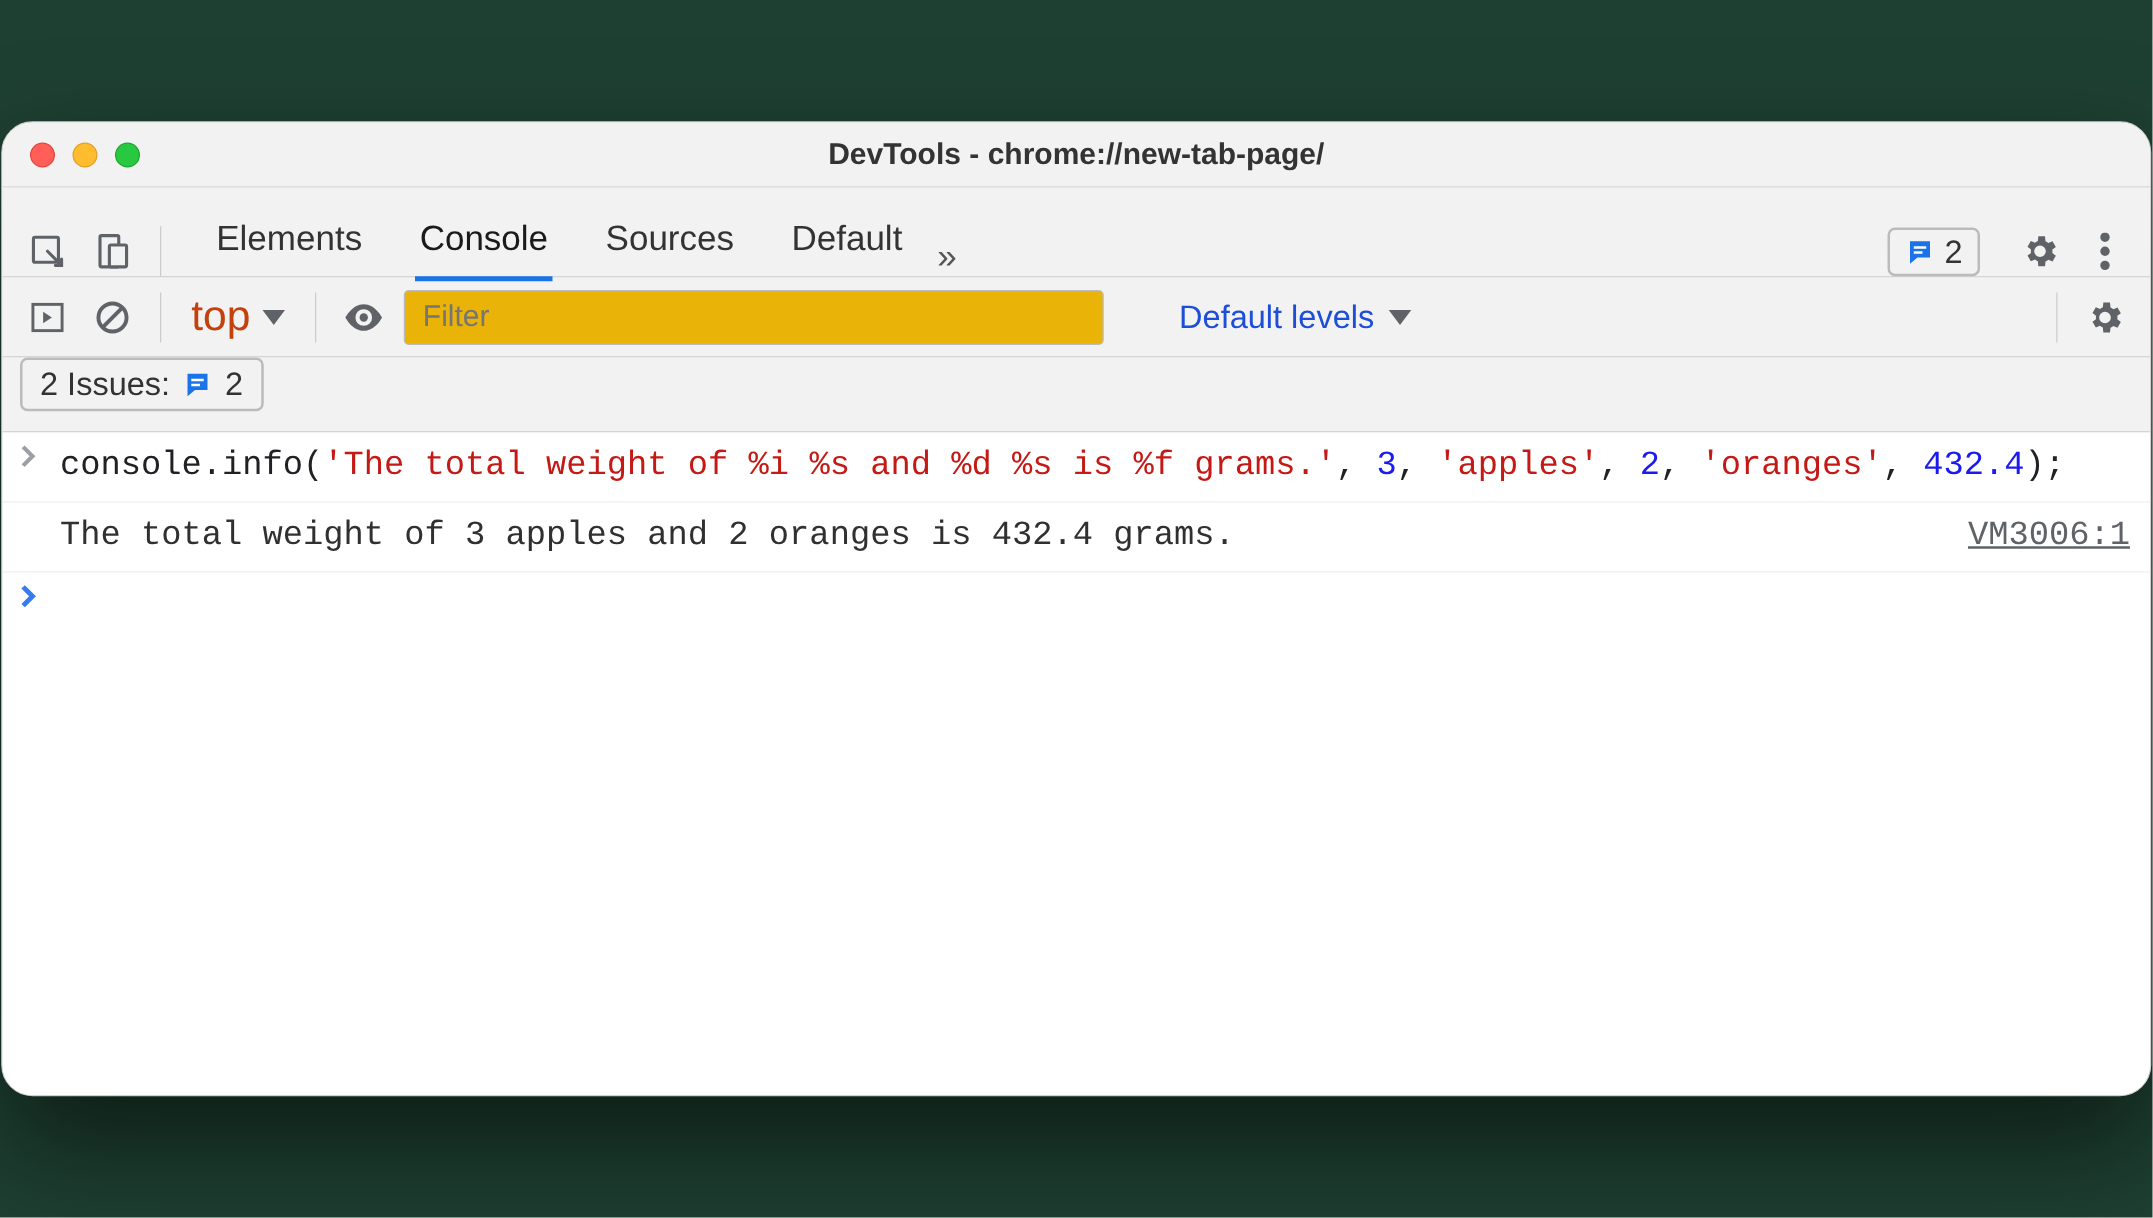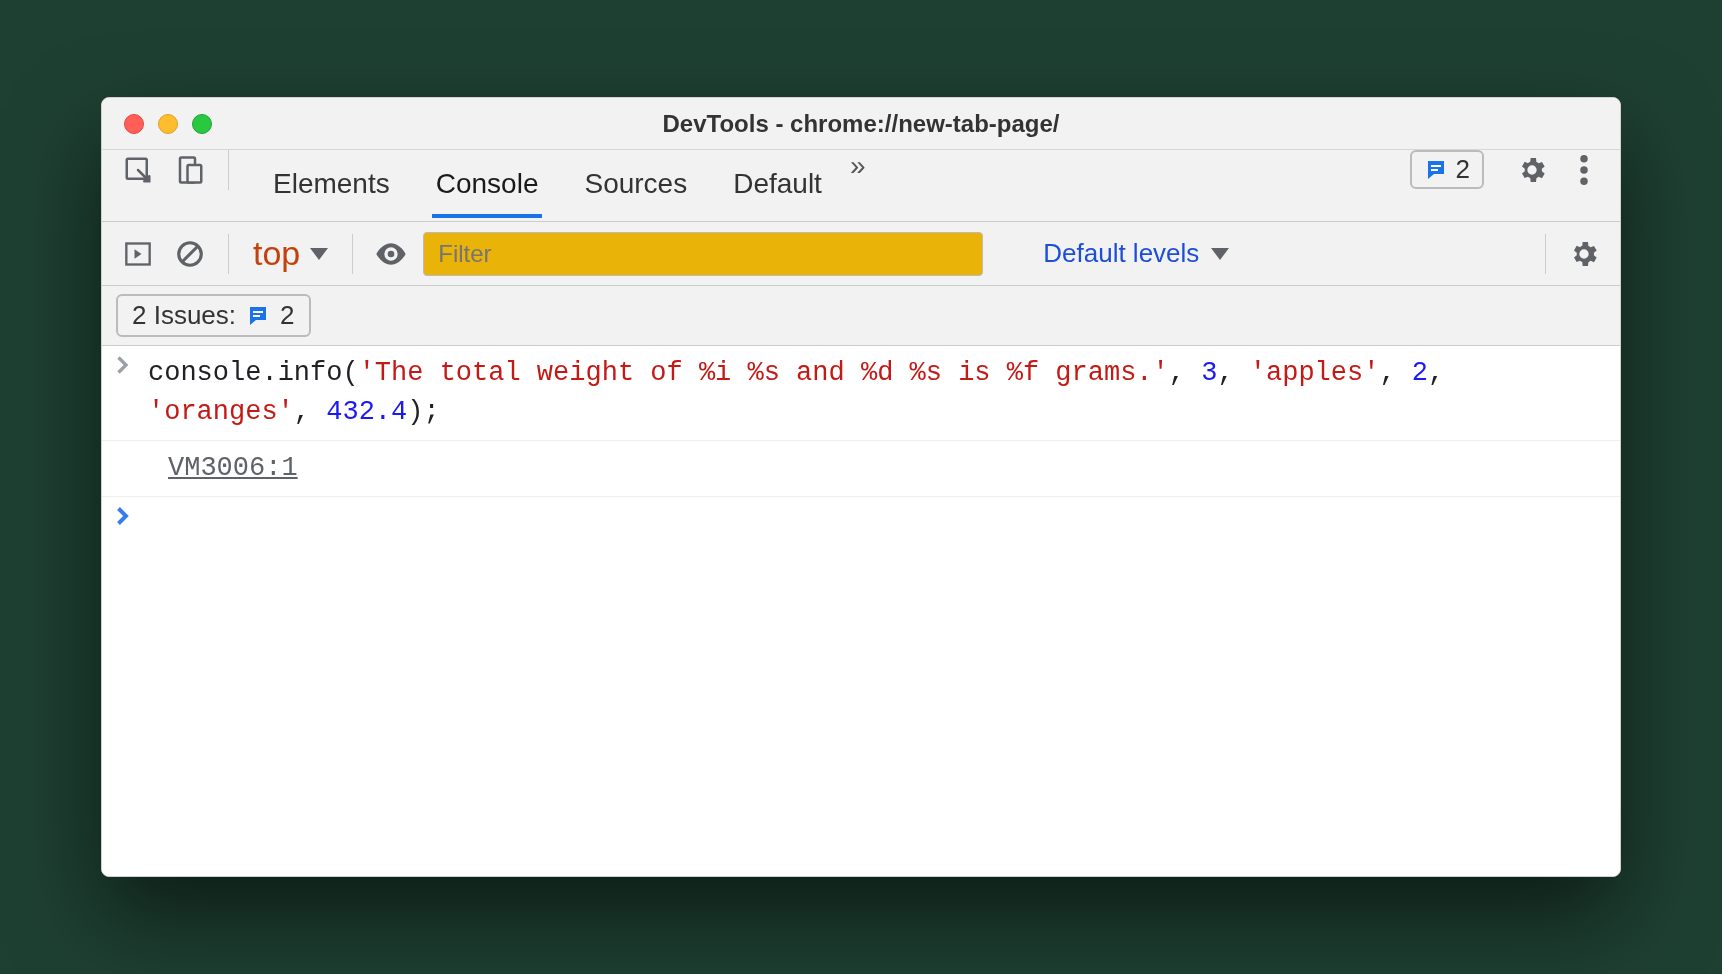--- a/index.html
+++ b/index.html
@@ -6,24 +6,24 @@
   body {
     font-family: -apple-system, BlinkMacSystemFont, "Segoe UI", Helvetica, Arial, sans-serif;
     background: #1e4032;
     width: 1722px;
     height: 974px;
     display: flex;
     align-items: center;
     justify-content: center;
   }
   .window {
-    width: 1520px;
+    width: 1720px;
     height: 780px;
     background: #fff;
-    border-radius: 8px;
+    border-radius: 25px;
     box-shadow: 0 40px 90px rgba(0,0,0,0.55);
     overflow: hidden;
     display: flex;
     flex-direction: column;
     border: 1px solid #d0d0d0;
   }
   
   .titlebar {
     height: 52px;
     background: #f2f2f2;
@@ -47,21 +47,21 @@
     font-size: 24px;
     font-weight: 600;
     color:#333;
   }
   
   .tabbar {
     height: 72px;
     background: #f2f2f2;
     border-bottom: 1px solid #ccc;
     display: flex;
-    align-items: flex-start;
+    align-items: flex-end;
     padding: 0 16px;
     gap: 12px;
   }
   .iconbtn {
     width: 40px; height: 40px;
     display:flex; align-items:center; justify-content:center;
     color:#666;
   }
   .vdiv {
     width:1px; height:40px; background:#ccc; margin: 0 6px;
@@ -128,21 +128,21 @@
     display:flex; align-items:center; gap:8px;
     font-size: 26px;
     color:#1d4ed8;
     margin-left: 18px;
   }
   
   .issuesbar{
     height:60px;
     background:#f2f2f2;
     border-bottom:1px solid #ccc;
-    display:flex; align-items:center;
+    display:flex; align-items:flex-start;
     padding: 0 14px;
   }
   .issuespill{
     display:flex; align-items:center; gap:10px;
     border:2px solid #bbb;
     border-radius:6px;
     padding: 4px 14px;
     font-size: 26px;
     color:#333;
   }
@@ -315,20 +315,21 @@
       <div class="gutter chev">
         <svg width="18" height="18" viewBox="0 0 10 12" fill="none" stroke="#9aa0a6" stroke-width="2.2">
             <path d="M2 1l5 5-5 5"></path>
           </svg>
       </div>
       <div class="msg" id="code-line"><span class="tok-obj">console</span><span class="tok-punct">.</span><span class="tok-prop">info</span><span class="tok-punct">(</span><span class="tok-str">'The total weight of %i %s and %d %s is %f grams.'</span><span class="tok-punct">, </span><span class="tok-num">3</span><span class="tok-punct">, </span><span class="tok-str">'apples'</span><span class="tok-punct">, </span><span class="tok-num">2</span><span class="tok-punct">, </span><span class="tok-str">'oranges'</span><span class="tok-punct">, </span><span class="tok-num">432.4</span><span class="tok-punct">);</span></div>
     </div>
 
     <div class="row">
       <div class="gutter"></div>
+      <div class="msg" style="color:#303030">The total weight of 3 apples and 2 oranges is 432.4 grams.</div>
       <a class="srclink">VM3006:1</a>
     </div>
 
 
     <div class="row" style="border-bottom:none">
       <div class="gutter blueprompt">
         <svg width="18" height="18" viewBox="0 0 10 12" fill="none" stroke="#367cf1" stroke-width="2.6">
             <path d="M2 1l5 5-5 5"></path>
           </svg>
       </div>

